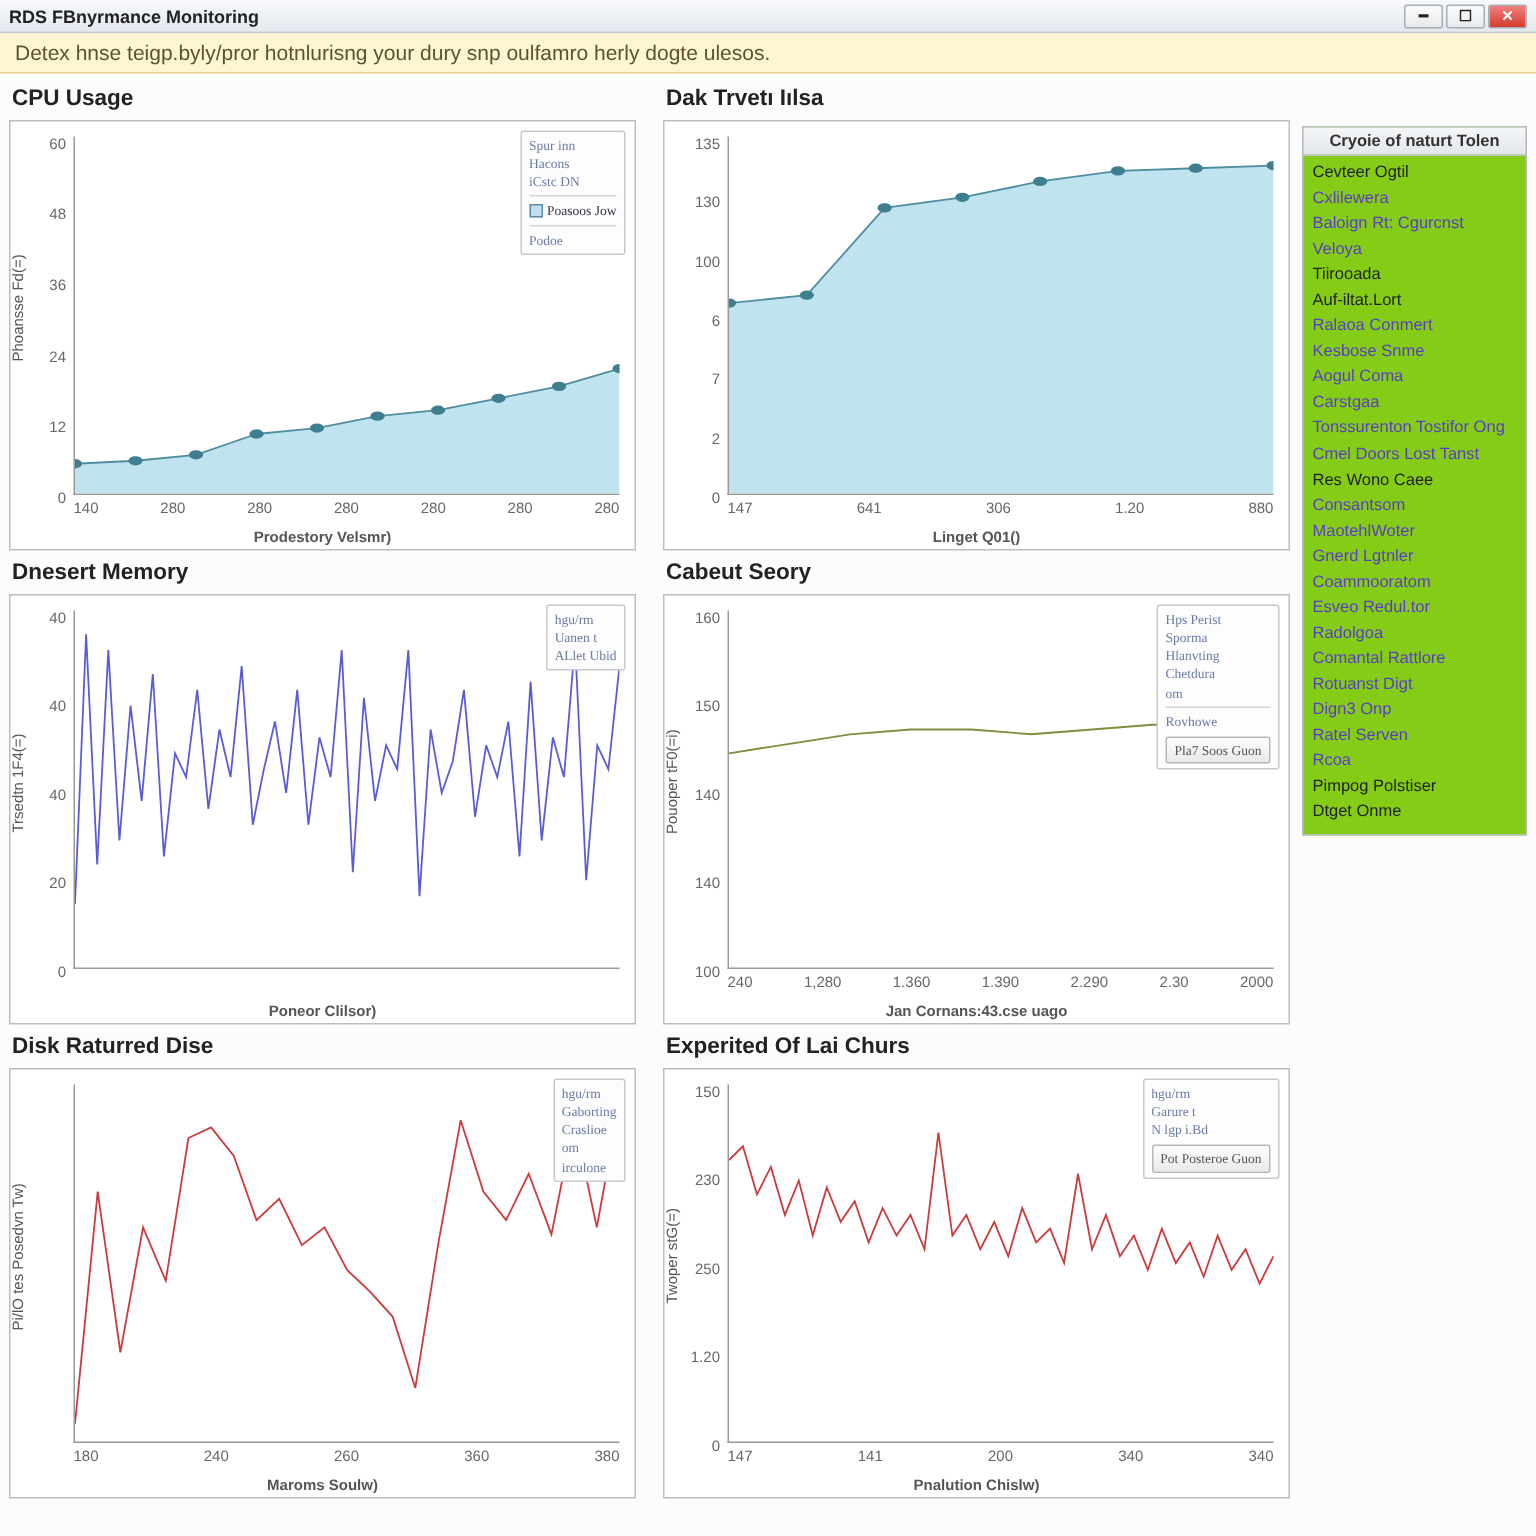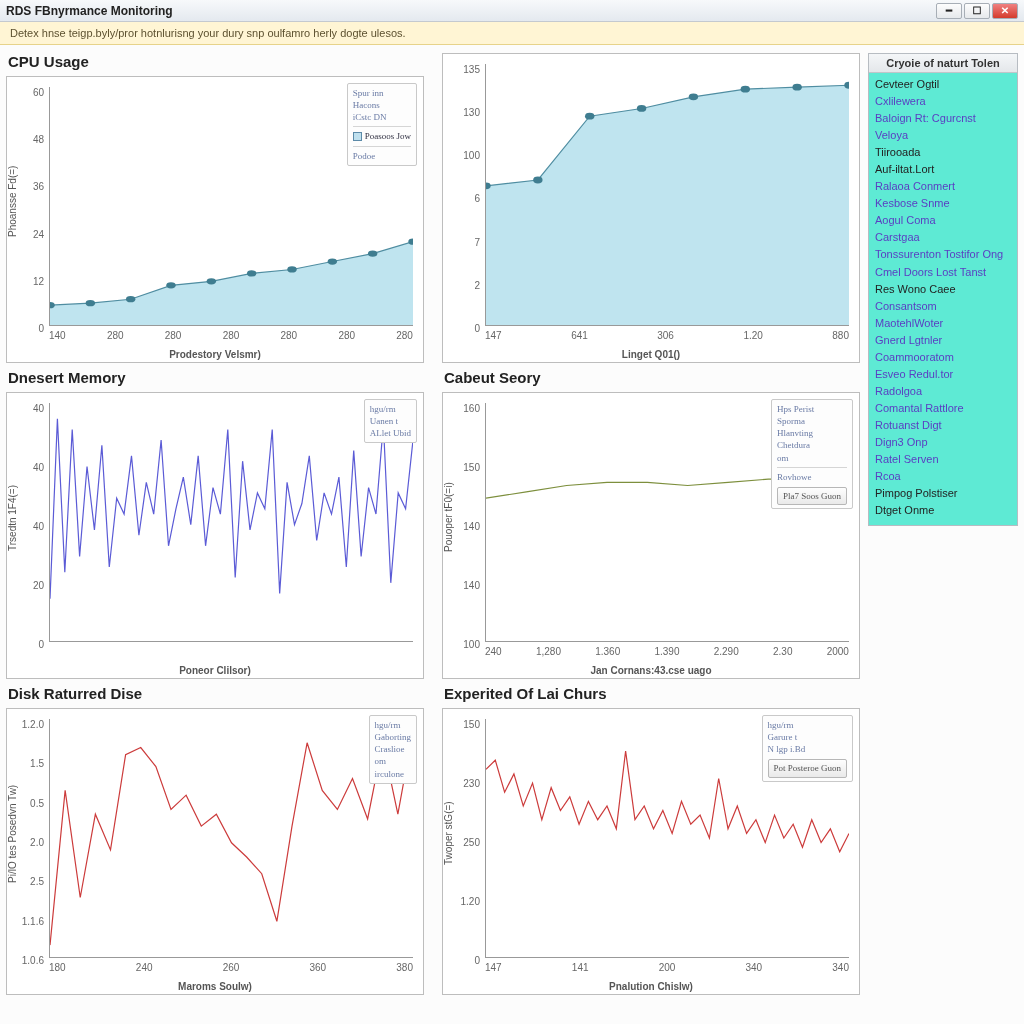--- a/index.html
+++ b/index.html
@@ -34,21 +34,21 @@
     display: flex; align-items:center; justify-content:center;
     background: linear-gradient(#fdfdfd,#e6e9ec);
     font-size: 10px;
   }
   .winbtn.close { background: linear-gradient(#f08080,#d43c2c); color:#fff;}
   
   .infobar {
     background: #fff5d4;
     border-bottom: 1px solid #e7d38a;
     padding: 5px 10px;
-    font-size: 11px;
+    font-size: 14px;
     color: #5d5130;
   }
   
   .main {
     display: flex;
     height: calc(100% - 22px - 26px);
   }
   .charts {
     flex: 1;
     padding: 8px 6px;
@@ -137,21 +137,22 @@
   }
   svg.series { position:absolute; inset:0; width:100%; height:100%; }
   .dot { fill:#3f7d90; }
   
   .sidebar {
     width: 158px;
     padding: 8px 6px 8px 2px;
   }
   .side-panel {
     border: 1px solid #b7bcc2;
-    background: #5eead4;
+    background: #84cc16;
+    margin-top: 27px;
   }
   .side-head {
     background: linear-gradient(#f4f6f8,#e4e7ea);
     border-bottom: 1px solid #c1c5c9;
     text-align: center;
     font-size: 11px;
     font-weight: bold;
     padding: 3px 2px;
     color: #333;
   }
@@ -228,20 +229,21 @@
               <div class="row">
                 <span class="sw"></span>
                 <span>Poasoos Jow</span>
               </div>
               <div class="sep"></div>
               <div>Podoe</div>
             </div>
           </div>
         </div>
         <div class="panel">
+          <div class="panel-title">Dak Trvetı Iılsa</div>
           <div class="plot">
             <div class="yaxis">
               <span>135</span>
               <span>130</span>
               <span>100</span>
               <span>6</span>
               <span>7</span>
               <span>2</span>
               <span>0</span>
             </div>
@@ -329,29 +331,20 @@
               <div class="sep"></div>
               <div>Rovhowe</div>
               <div class="secondary-btn">Pla7 Soos Guon</div>
             </div>
           </div>
         </div>
         <div class="panel">
           <div class="panel-title">Disk Raturred Dise</div>
           <div class="plot">
             <div class="ylabel">Pi/lO tes Posedvn Tw)</div>
-            <div class="yaxis">
-              <span>1.2.0</span>
-              <span>1.5</span>
-              <span>0.5</span>
-              <span>2.0</span>
-              <span>2.5</span>
-              <span>1.1.6</span>
-              <span>1.0.6</span>
-            </div>
             <div class="plot-area">
               <svg class="series" viewBox="0 0 100 100" preserveAspectRatio="none">
                 <polyline points="0.00,95.00 4.17,30.00 8.33,75.00 12.50,40.00 16.67,55.00 20.83,15.00 25.00,12.00 29.17,20.00 33.33,38.00 37.50,32.00 41.67,45.00 45.83,40.00 50.00,52.00 54.17,58.00 58.33,65.00 62.50,85.00 66.67,45.00 70.83,10.00 75.00,30.00 79.17,38.00 83.33,25.00 87.50,42.00 91.67,10.00 95.83,40.00 100.00,5.00" fill="none" stroke="#cc3b3b" stroke-width="1.2" vector-effect="non-scaling-stroke"></polyline>
               </svg>
             </div>
             <div class="xaxis">
               <span>180</span>
               <span>240</span>
               <span>260</span>
               <span>360</span>

